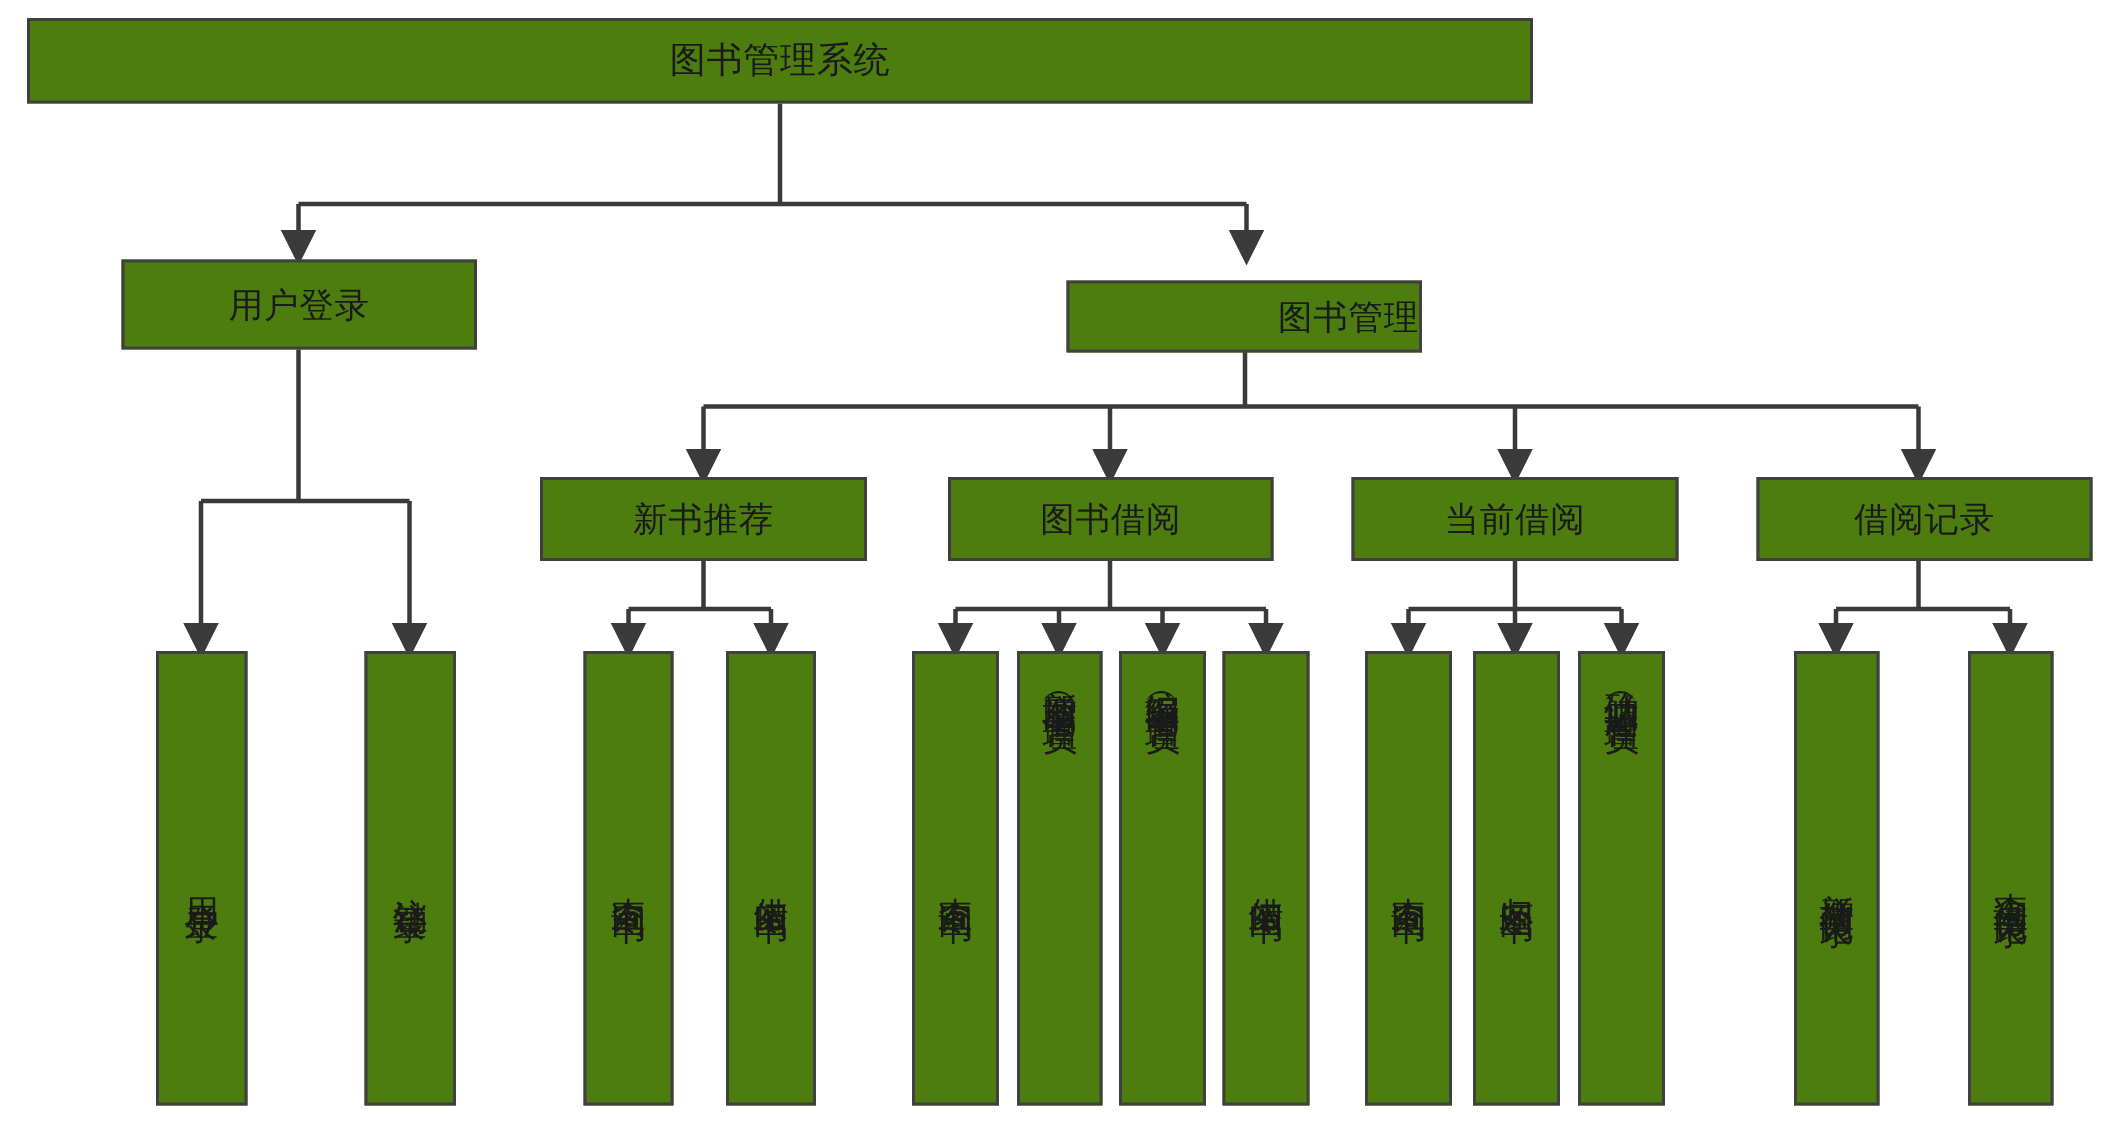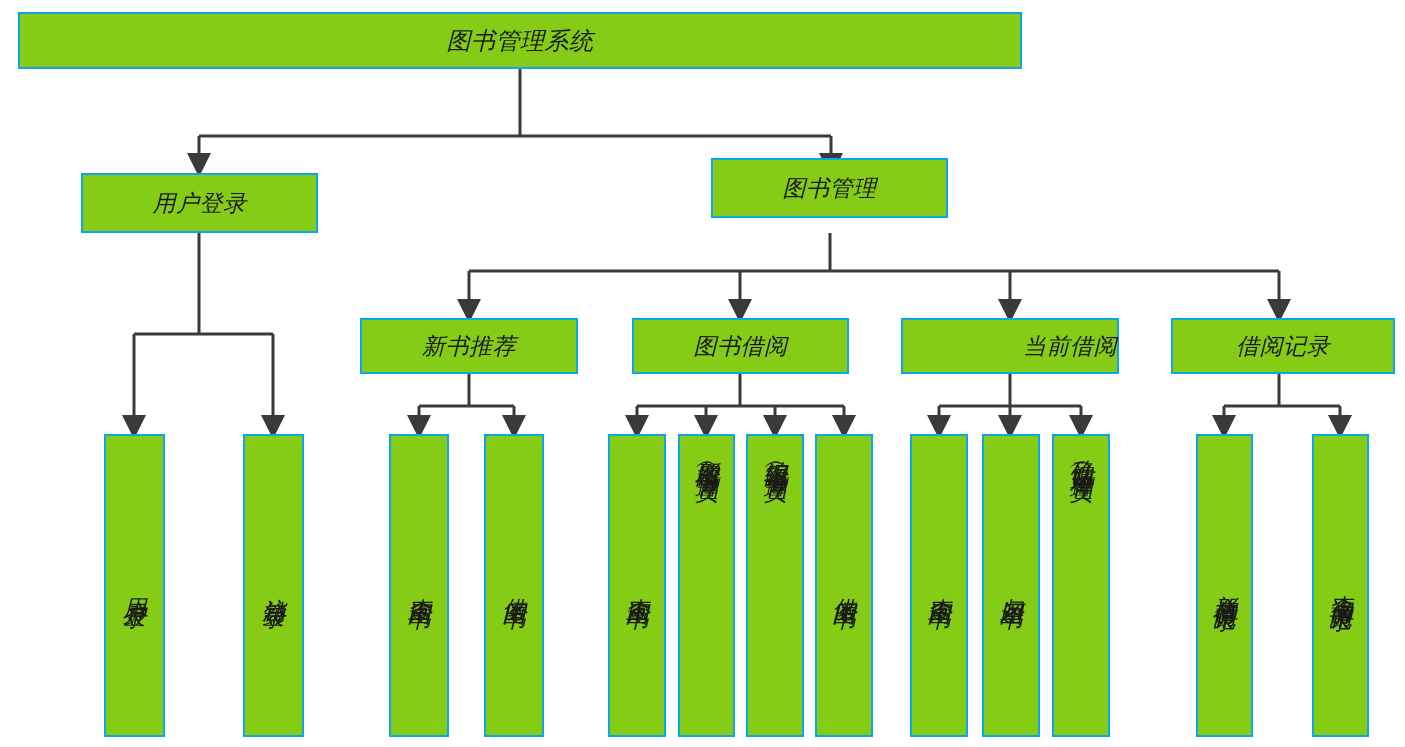--- a/index.html
+++ b/index.html
@@ -21,28 +21,27 @@
     position: absolute;
     left: 0;
     top: 0;
     width: 1405px;
     height: 747px;
     pointer-events: none;
   }
   .node {
     position: absolute;
     box-sizing: border-box;
-    background: #84cc16;
-    border: 2px solid #0ea5e9;
+    background: #4d7c0f;
+    border: 2px solid #404040;
     display: flex;
     align-items: center;
     justify-content: center;
     color: #1a1a1a;
     z-index: 2;
-    font-style: italic;
   }
   .node-label {
     display: block;
     text-align: center;
     line-height: 1.0;
     white-space: nowrap;
   }
   
   .node.horiz .node-label {
     font-size: 23px;
@@ -134,31 +133,31 @@
     </g>
   </svg>
 
   <div class="node horiz root" style="left:18px; top:12px; width:1004px; height:57px;">
     <span class="node-label">图书管理系统</span>
   </div>
 
   <div class="node horiz" style="left:81px; top:173px; width:237px; height:60px;">
     <span class="node-label">用户登录</span>
   </div>
-  <div class="node horiz" style="left:711px; top:158px; width:237px; height:60px;">
+  <div class="node horiz" style="left:711px; top:187px; width:237px; height:48px;justify-content:flex-end;">
     <span class="node-label">图书管理</span>
   </div>
 
   <div class="node horiz" style="left:632px; top:318px; width:217px; height:56px;">
     <span class="node-label">图书借阅</span>
   </div>
   <div class="node horiz" style="left:360px; top:318px; width:218px; height:56px;">
     <span class="node-label">新书推荐</span>
   </div>
-  <div class="node horiz" style="left:901px; top:318px; width:218px; height:56px;justify-content:flex-end;">
+  <div class="node horiz" style="left:901px; top:318px; width:218px; height:56px;">
     <span class="node-label">当前借阅</span>
   </div>
   <div class="node horiz" style="left:1171px; top:318px; width:224px; height:56px;">
     <span class="node-label">借阅记录</span>
   </div>
 
   <div class="node vert" style="left:104px; top:434px; width:61px; height:303px;">
     <span class="node-label">用户登录</span>
   </div>
   <div class="node vert" style="left:243px; top:434px; width:61px; height:303px;">

